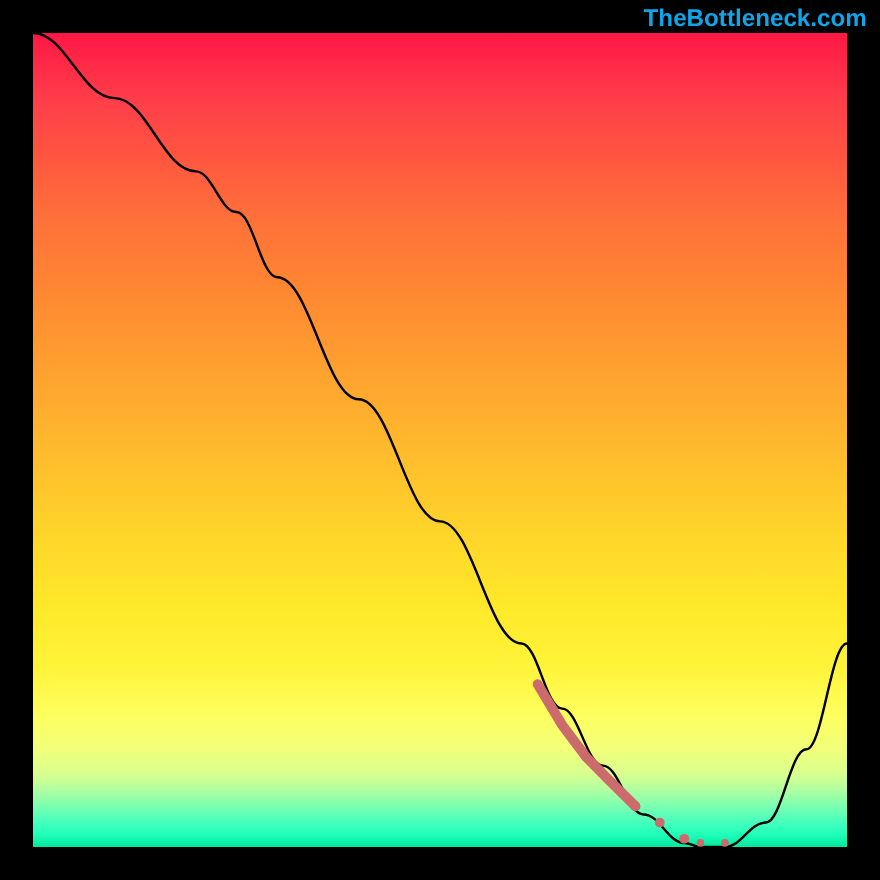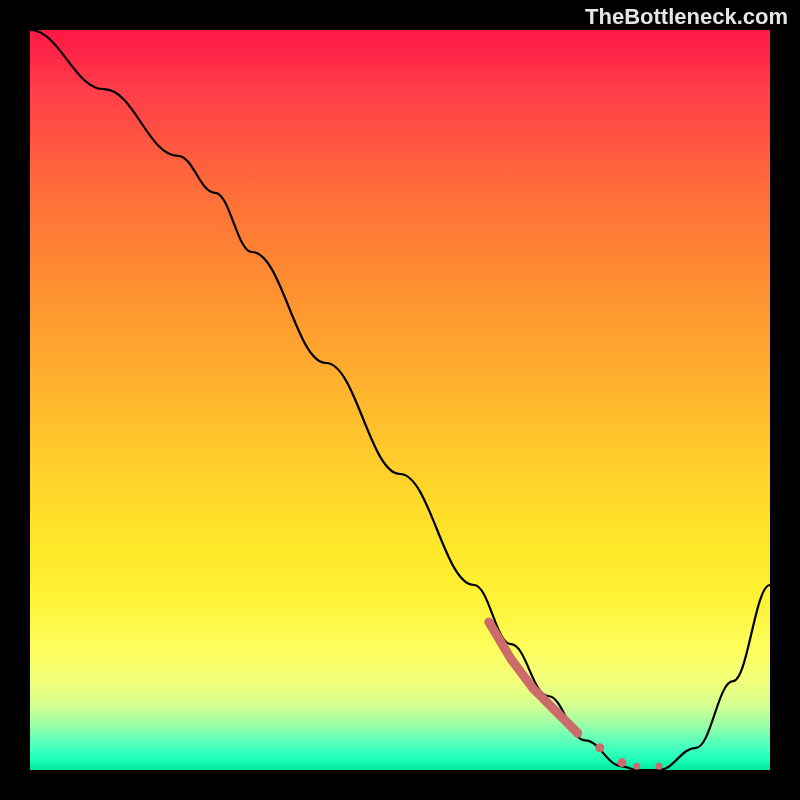--- a/index.html
+++ b/index.html
@@ -7,21 +7,21 @@
     width: 800px;
     height: 800px;
     background: #000;
     position: relative;
     font-family: Arial, sans-serif;
   }
   .watermark {
     position: absolute;
     top: 4px;
     right: 12px;
-    color: #e5e5e5;
+    color: #0ea5e9;
     font-size: 22px;
     font-weight: bold;
     z-index: 10;
   }
   .plot-area {
     position: absolute;
     left: 30px;
     top: 30px;
     width: 740px;
     height: 740px;

